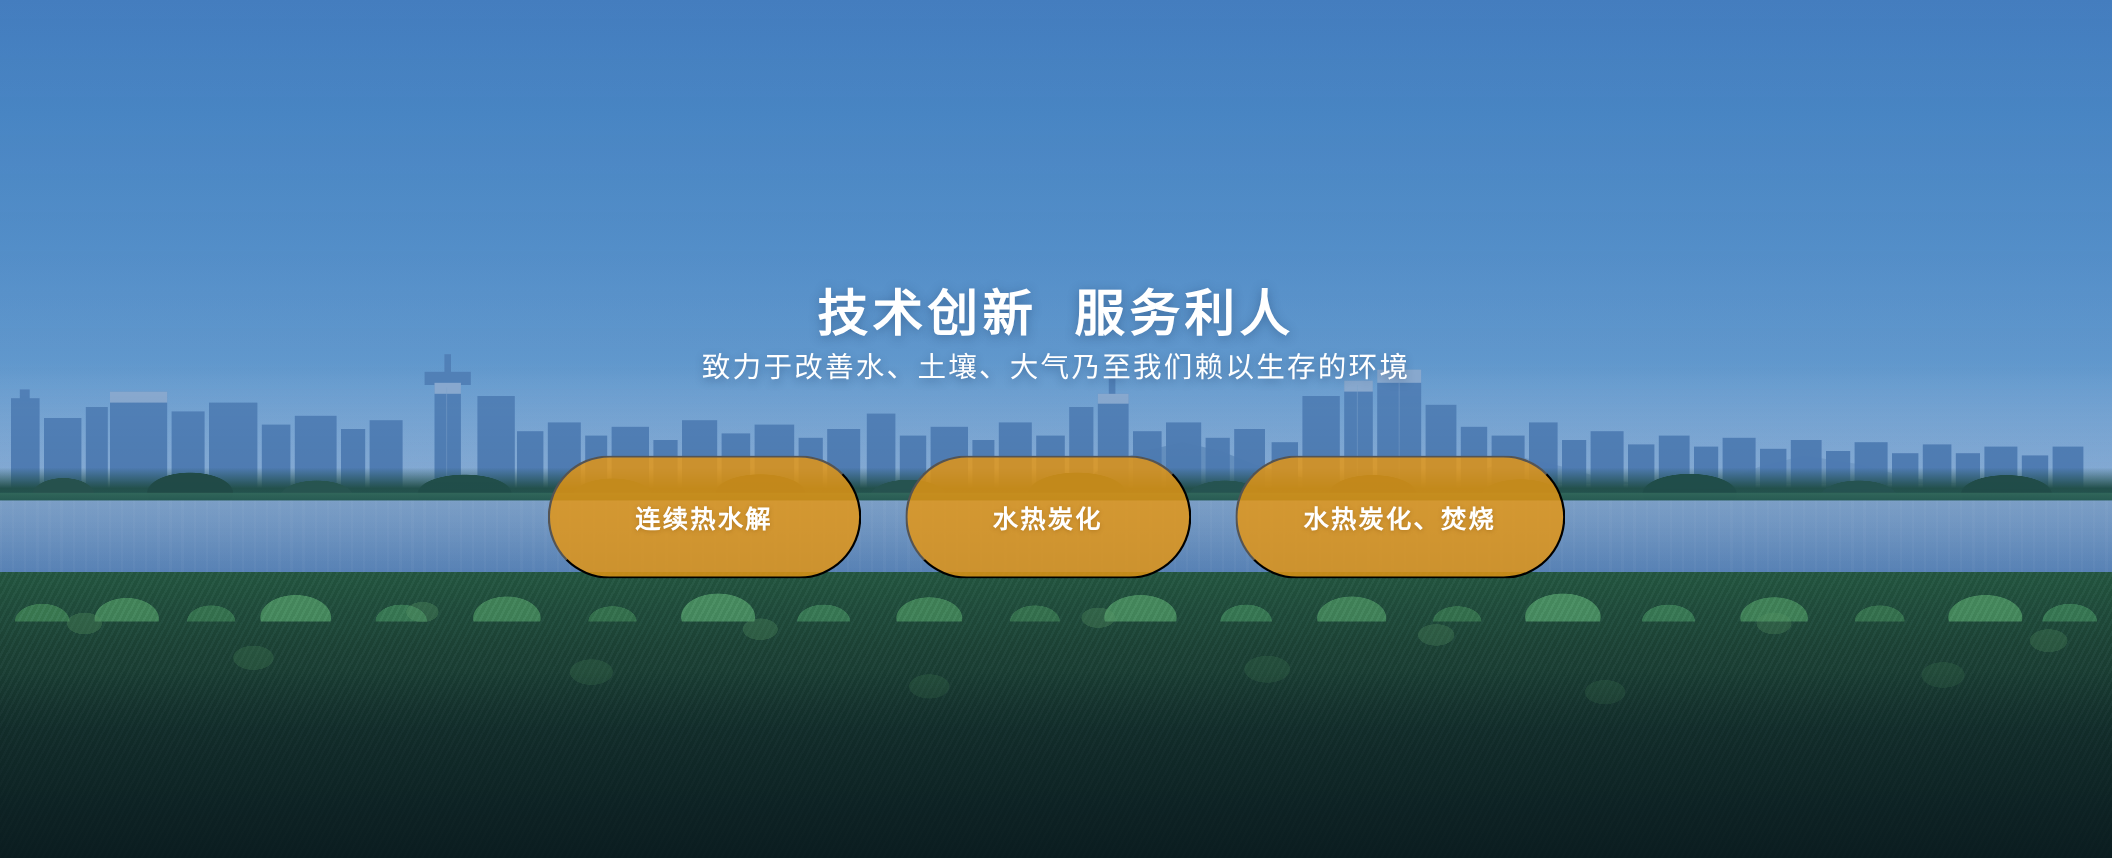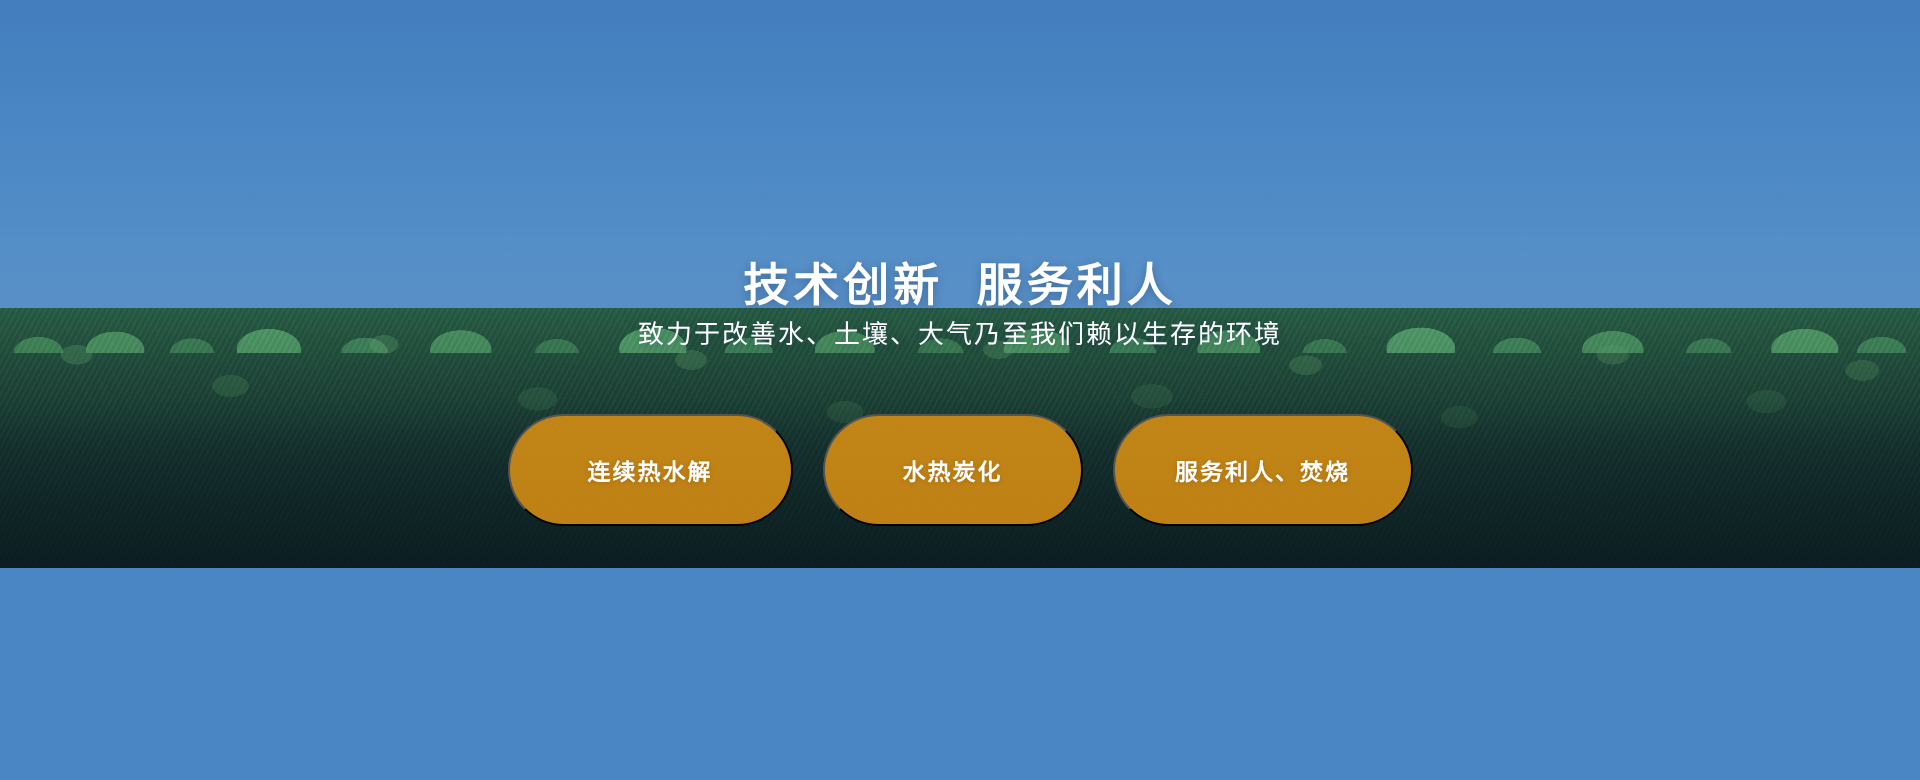--- a/index.html
+++ b/index.html
@@ -7,21 +7,21 @@
 
   html, body {
     width:1920px; height:780px;
     overflow:hidden;
     background:#4a86c4;
     font-family:"Liberation Sans","DejaVu Sans",sans-serif;
   }
 
   .hero {
     position:relative;
-    width:1920px; height:568px;
+    width:1920px; height:780px;
     overflow:hidden;
   }
 
   
   .sky {
     position:absolute; left:0; top:0;
     width:1920px; height:470px;
     background:linear-gradient(180deg,
        #4a86c6 0%,
        #5090cc 22%,
@@ -187,21 +187,21 @@
     font-size:26px; line-height:1.3;
     font-weight:400; color:#ffffff;
     letter-spacing:2px;
     text-shadow:0 2px 8px rgba(20,50,90,.40);
   }
 
   
   .btn-row {
     margin-top:62px;
     display:flex; align-items:center;
-    gap:30px;
+    gap:40px;
   }
   .pill {
     height:112px;
     min-width:285px;
     padding:0 46px;
     display:flex; align-items:center; justify-content:center;
     border-radius:56px;
     background:rgba(231,150,17,0.82);
     color:#ffffff;
     font-size:23px; font-weight:700;
@@ -329,17 +329,17 @@
 
   <div class="content">
 
     <h1 class="hero-title">技术创新  服务利人</h1>
 
     <p class="hero-sub">致力于改善水、土壤、大气乃至我们赖以生存的环境</p>
 
     <div class="btn-row">
       <button class="pill pill-0">连续热水解</button>
       <button class="pill pill-1">水热炭化</button>
-      <button class="pill pill-2">服务利人、焚烧</button>
+      <button class="pill pill-2">水热炭化、焚烧</button>
     </div>
 
   </div>
 </div>
 
 </body></html>

